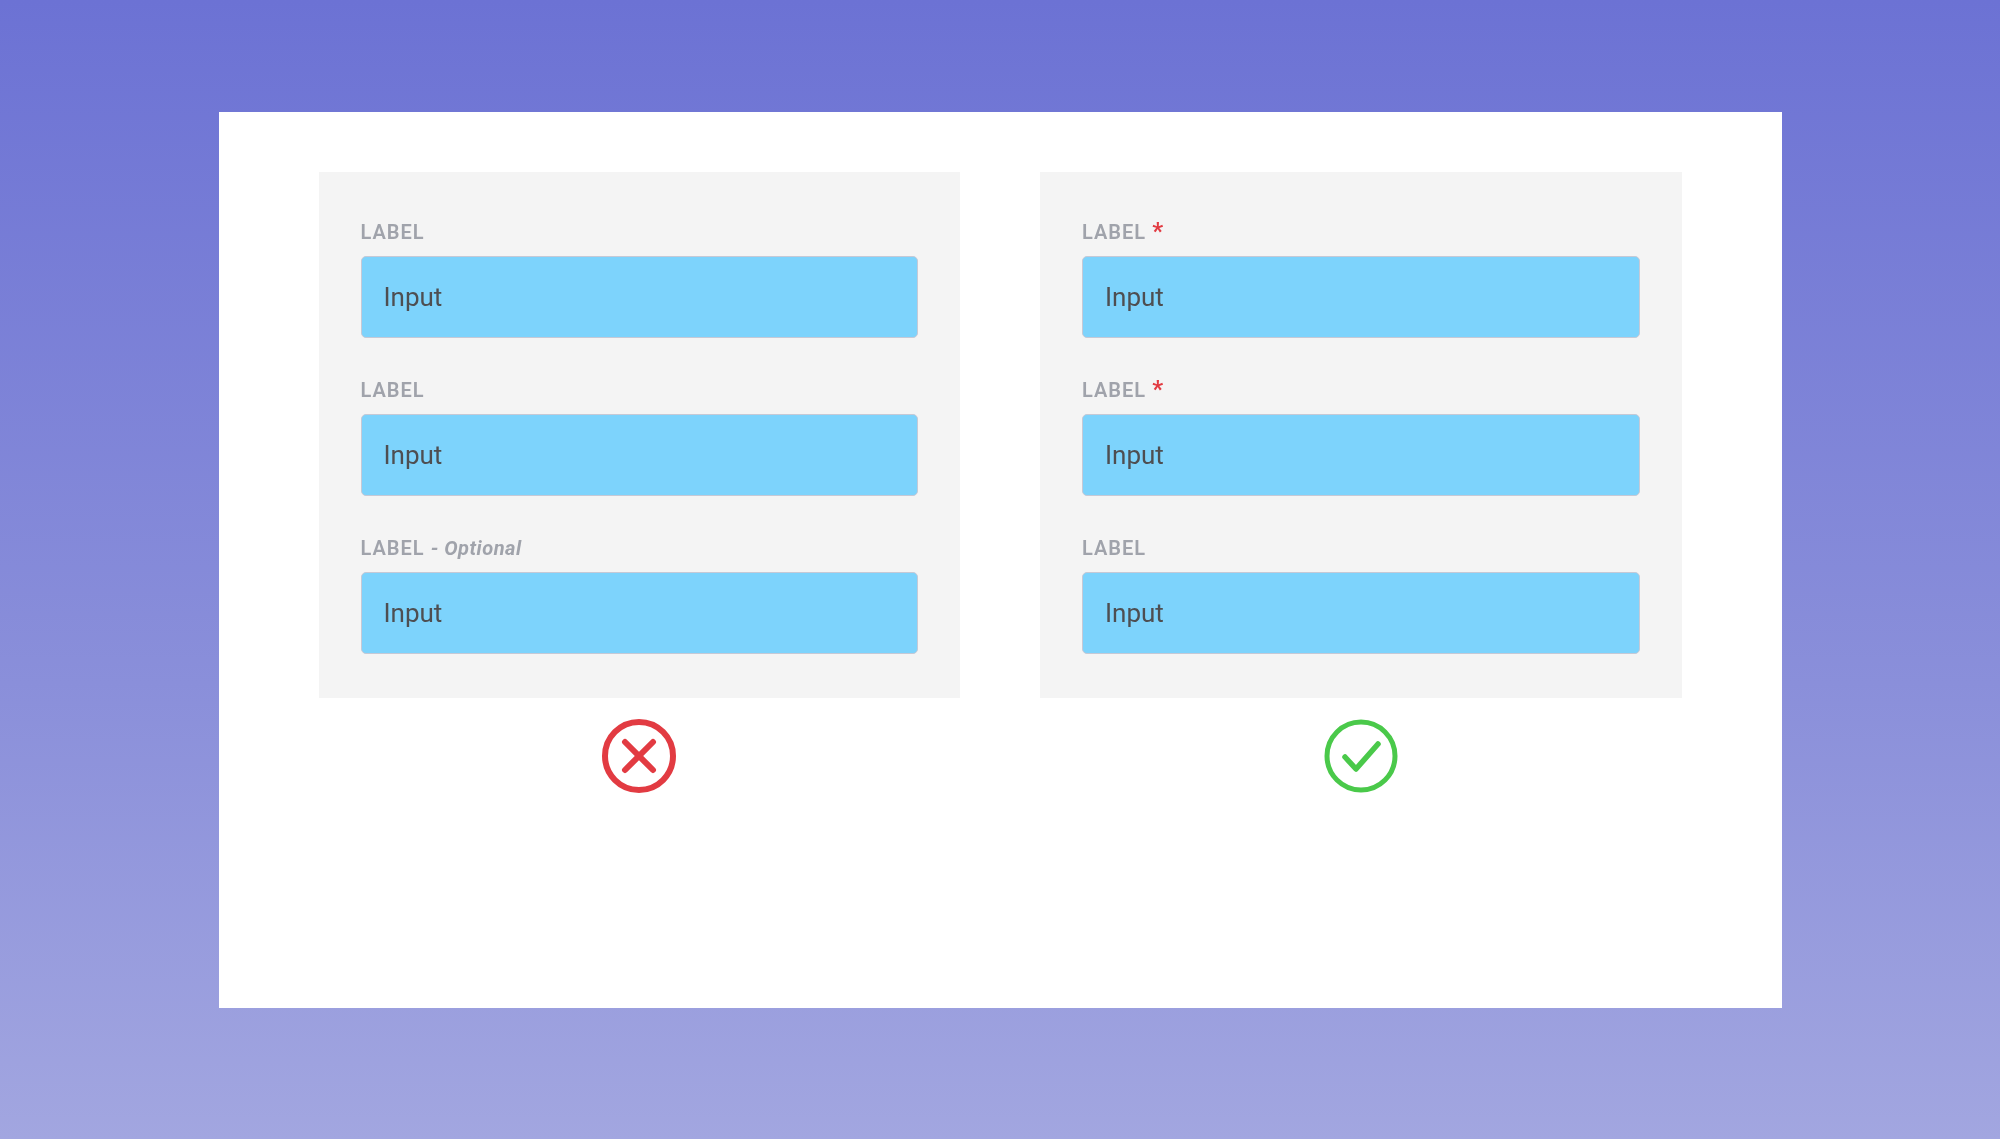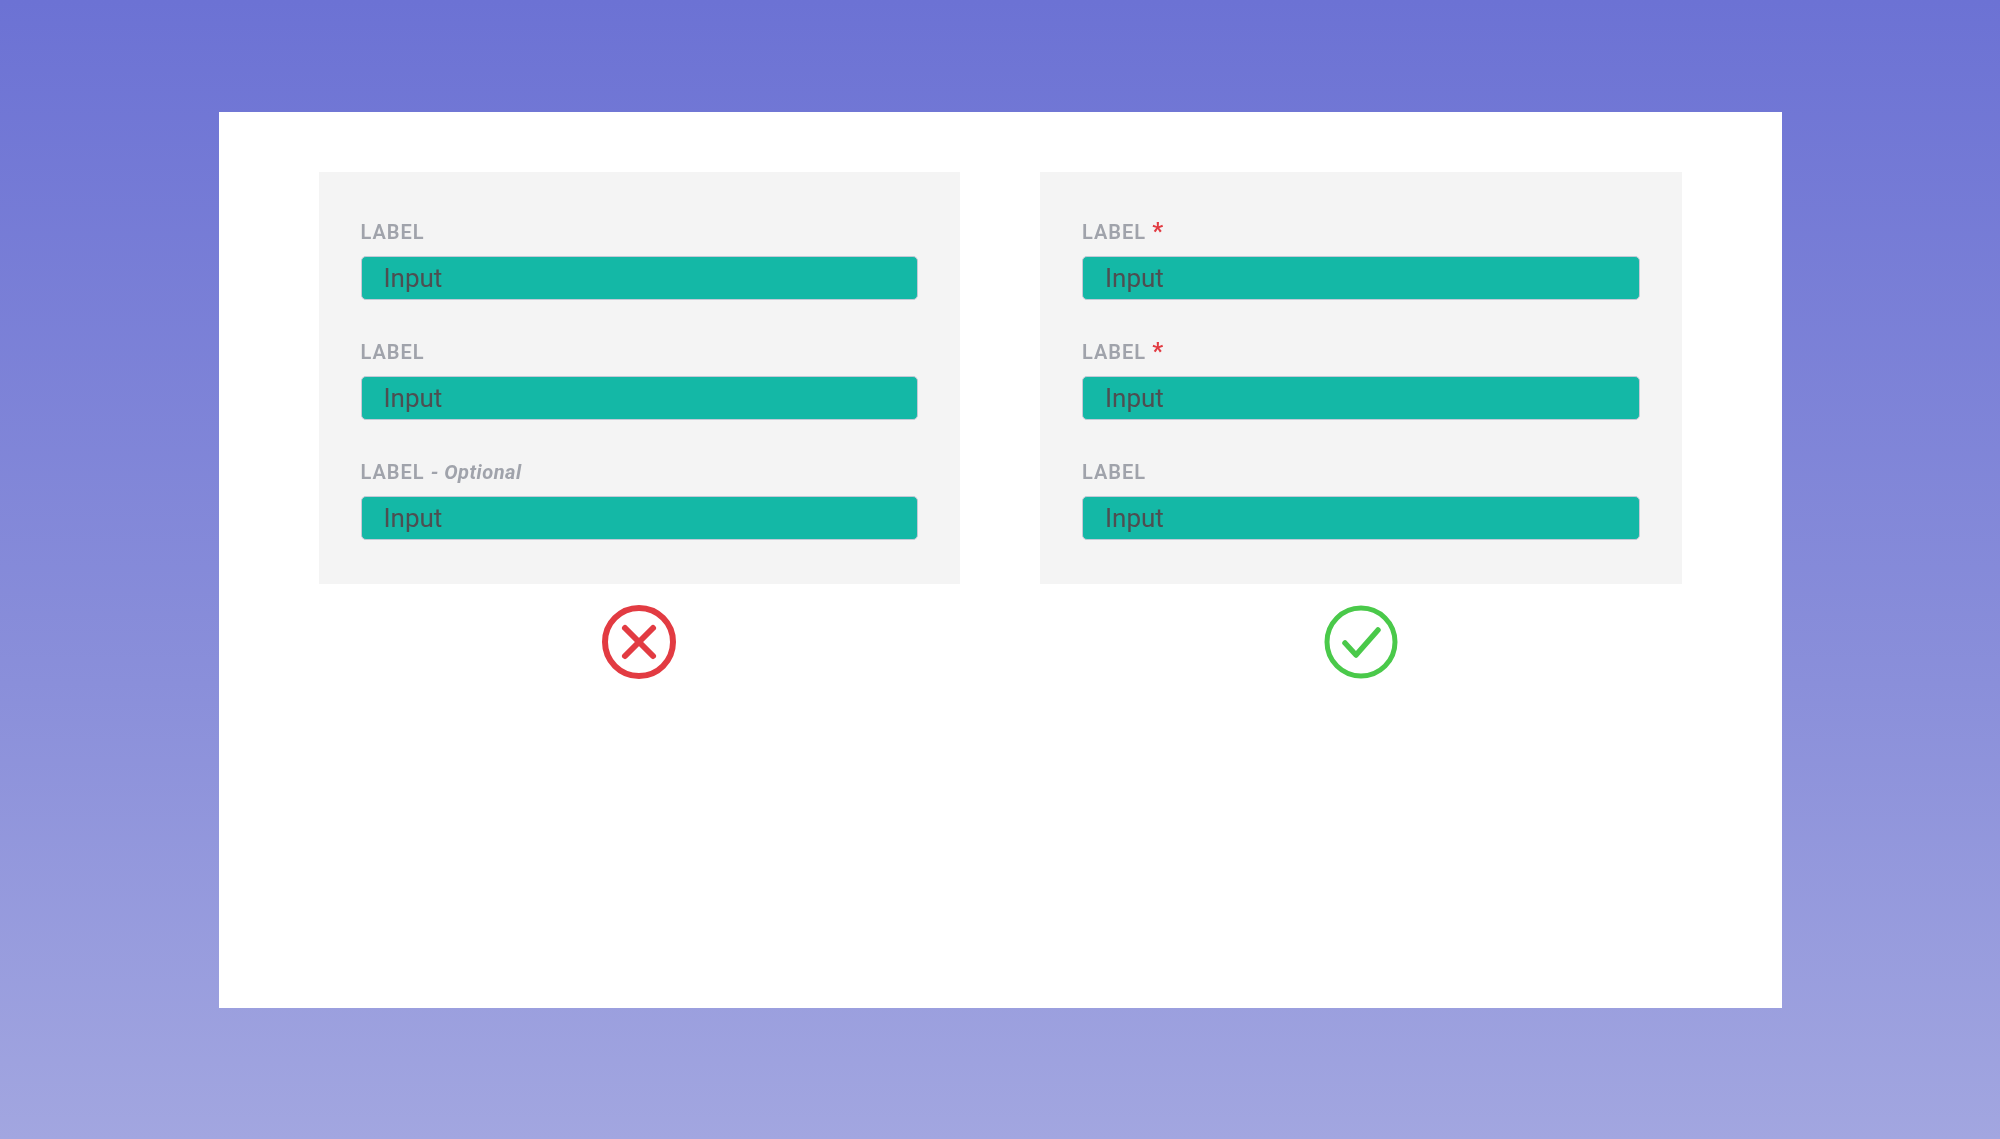--- a/index.html
+++ b/index.html
@@ -67,24 +67,24 @@
     }
     
     .field-label .required-star {
       color: #e23b42;
       font-size: 24px;
       font-weight: 700;
       line-height: 0.7;
     }
     
     .field-input {
-      background: #14b8a6;
+      background: #7dd3fc;
       border: 1.5px solid #c5c9d6;
       border-radius: 5px;
-      padding: 6px 22px;
+      padding: 25px 22px;
       font-size: 26px;
       color: #4e4e51;
       font-family: inherit;
       outline: none;
       width: 100%;
     }
     
     .status-icon-wrap {
       display: flex;
       justify-content: center;

